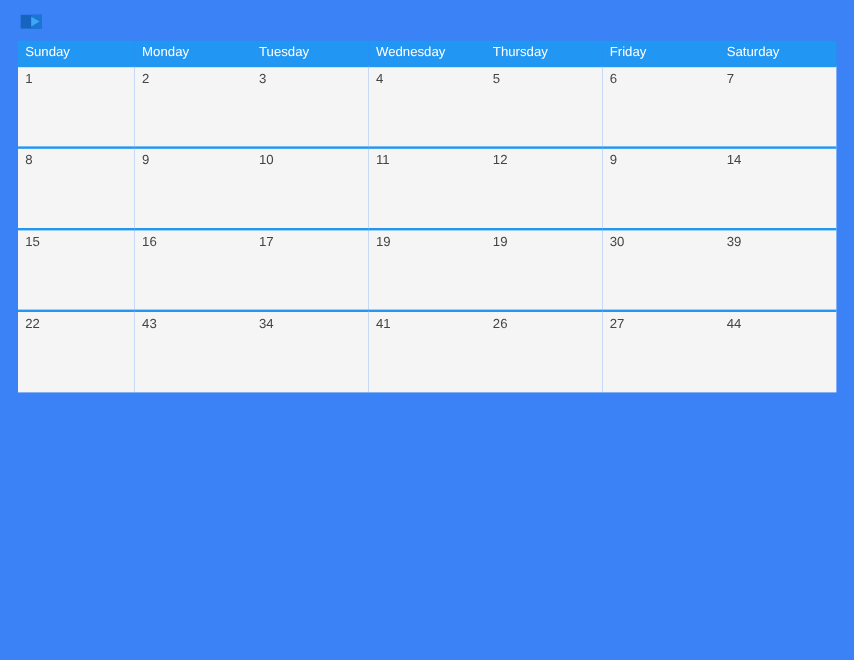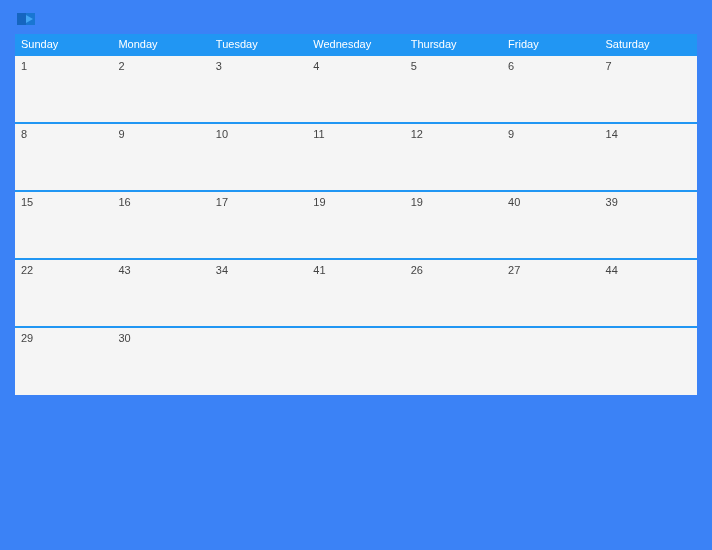--- a/index.html
+++ b/index.html
@@ -146,36 +146,27 @@
           <td class="day-cell"><span class="day-number">12</span></td>
           <td class="day-cell"><span class="day-number">9</span></td>
           <td class="day-cell"><span class="day-number">14</span></td>
         </tr>
         <tr class="week-row">
           <td class="day-cell"><span class="day-number">15</span></td>
           <td class="day-cell"><span class="day-number">16</span></td>
           <td class="day-cell"><span class="day-number">17</span></td>
           <td class="day-cell"><span class="day-number">19</span></td>
           <td class="day-cell"><span class="day-number">19</span></td>
-          <td class="day-cell"><span class="day-number">40</span></td>
+          <td class="day-cell"><span class="day-number">30</span></td>
           <td class="day-cell"><span class="day-number">39</span></td>
         </tr>
         <tr class="week-row">
           <td class="day-cell"><span class="day-number">22</span></td>
           <td class="day-cell"><span class="day-number">43</span></td>
           <td class="day-cell"><span class="day-number">34</span></td>
           <td class="day-cell"><span class="day-number">41</span></td>
           <td class="day-cell"><span class="day-number">26</span></td>
           <td class="day-cell"><span class="day-number">27</span></td>
           <td class="day-cell"><span class="day-number">44</span></td>
         </tr>
-        <tr class="week-row last-row">
-          <td class="day-cell"><span class="day-number">29</span></td>
-          <td class="day-cell"><span class="day-number">30</span></td>
-          <td class="day-cell empty"></td>
-          <td class="day-cell empty"></td>
-          <td class="day-cell empty"></td>
-          <td class="day-cell empty"></td>
-          <td class="day-cell empty"></td>
-        </tr>
       </tbody>
   </table>
 </div>
 
 </body></html>

